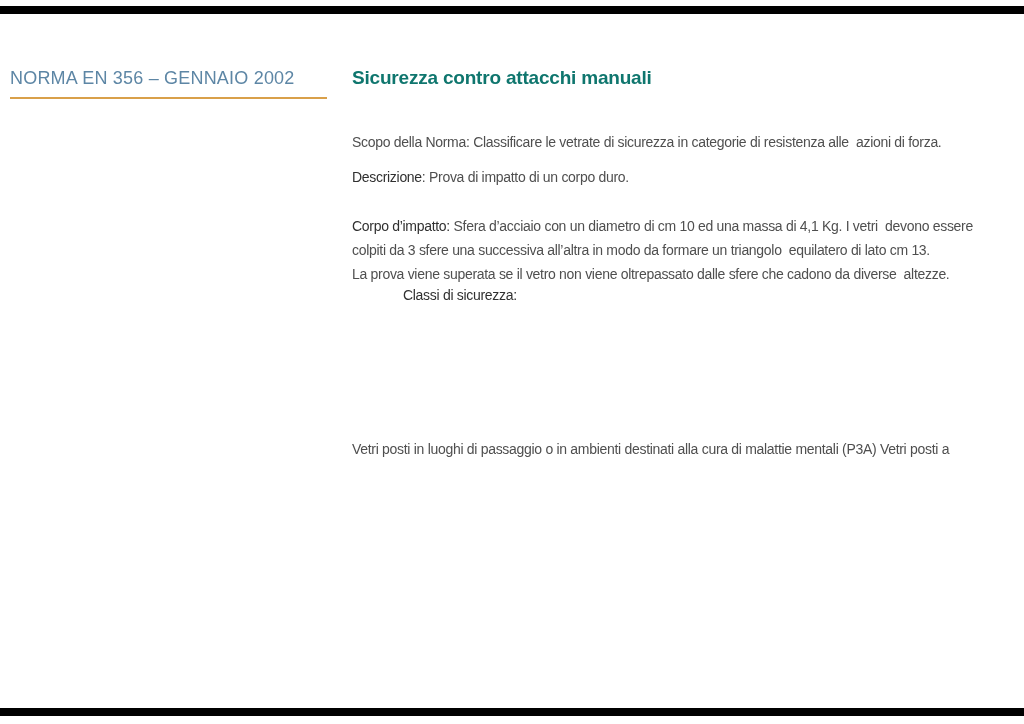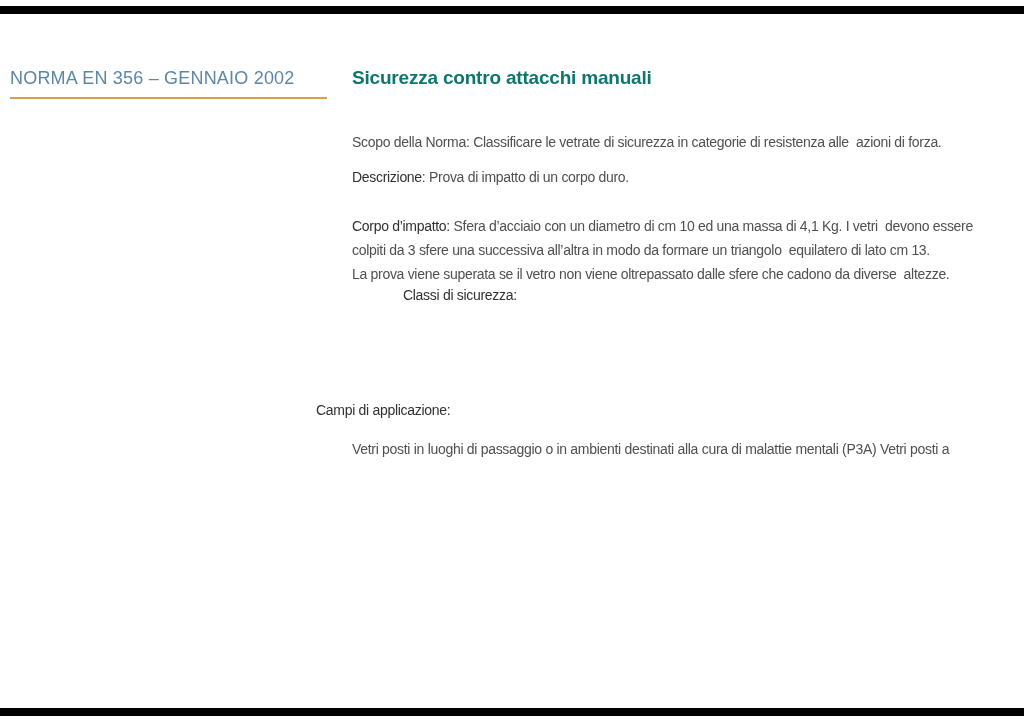--- a/index.html
+++ b/index.html
@@ -79,19 +79,18 @@
 
   <div class="bodytext p-scopo">Scopo della Norma: Classificare le vetrate di sicurezza in categorie di resistenza alle  azioni di forza.</div>
 
   <div class="bodytext p-descrizione"><strong>Descrizione</strong><span>: Prova di impatto di un corpo duro.</span></div>
 
   <div class="bodytext p-corpo"><div><strong>Corpo d’impatto:</strong><span> Sfera d’acciaio con un diametro di cm 10 ed una massa di 4,1 Kg. I vetri  devono essere</span></div><div>colpiti da 3 sfere una successiva all’altra in modo da formare un triangolo  equilatero di lato cm 13.</div><div>La prova viene superata se il vetro non viene oltrepassato dalle sfere che cadono da diverse  altezze.</div></div>
 
   <div class="classi-label bold-label">Classi di sicurezza:</div>
 
 
-  <div class="campi-label bold-label">Campi di applicazione:</div>
 
   <div class="bodytext campi-lines"><div>Vetri posti in luoghi di passaggio o in ambienti destinati alla cura di malattie mentali (P3A) Vetri posti a</div></div>
 
   <div class="hbar bottom"></div>
 
 </div>
 
 </body></html>

